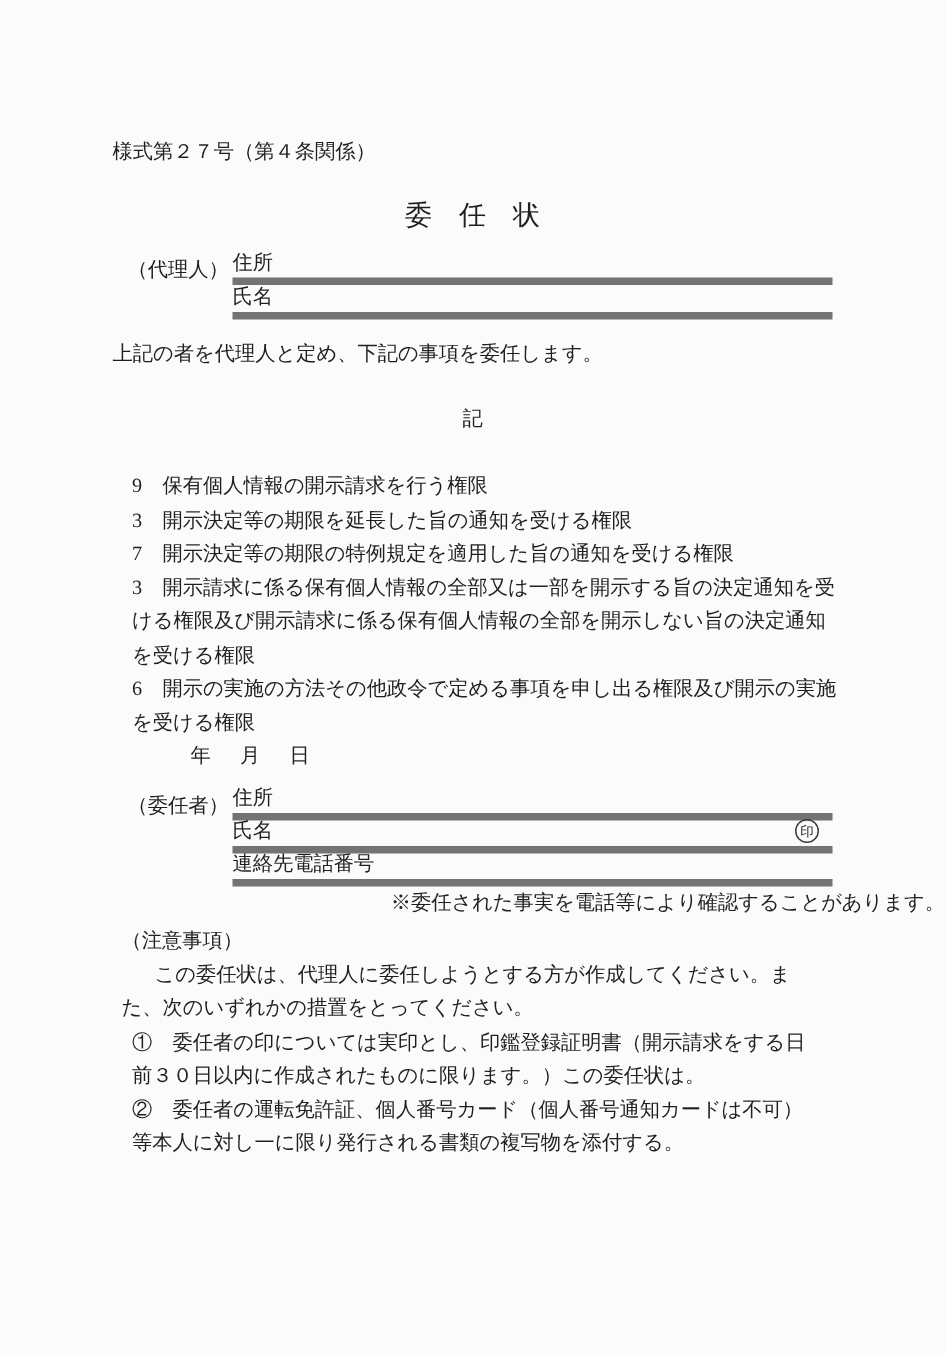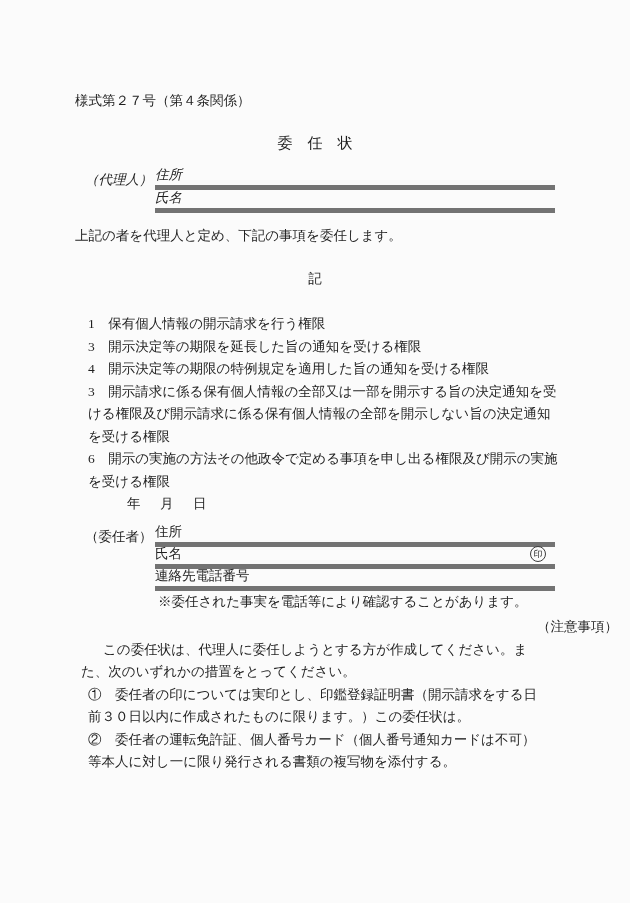--- a/index.html
+++ b/index.html
@@ -7,34 +7,34 @@
     padding: 0;
     background: #fbfbfb;
   }
   .page {
     position: relative;
     box-sizing: border-box;
     width: 630px;
     height: 903px;
     background: #fbfbfb;
     overflow: hidden;
-    padding: 90px 12px 0 75px;
+    padding: 90px 0 0 75px;
     font-family: "Liberation Serif", "DejaVu Serif", serif;
     font-size: 13.5px;
     color: #1f1f1f;
     line-height: 22.5px;
   }
   .form-number { line-height: 22.5px; }
 
   .title-block { margin-top: 19px; width: 480px; text-align: center; }
-  .doc-title { font-size: 15px; line-height: 22.5px; }
+  .doc-title { font-size: 18px; line-height: 22.5px; }
   .doc-subtitle { line-height: 22.5px; }
 
   .party-rows { margin-left: 10px; width: 470px; }
-  .agent-rows { margin-top: 13px; font-style: italic; }
+  .agent-rows { margin-top: 13px; }
   .principal-rows { margin-top: 9px; }
   .field-row { display: flex; align-items: flex-end; height: 23px; }
   .principal-rows .field-row { height: 22px; }
   .row-label { width: 70px; line-height: 20px; white-space: nowrap; }
   .field-line {
     flex: 1;
     position: relative;
     border-bottom: 5px solid #737373;
     line-height: 20px;
   }
@@ -52,24 +52,24 @@
   }
 
   .declaration { margin-top: 12px; }
   .record-heading { margin-top: 20px; width: 480px; text-align: center; }
 
   .items { margin-top: 23px; margin-left: 13px; }
   .list-item { white-space: pre-line; }
 
   .date-line { margin-left: 52px; letter-spacing: 3px; }
 
-  .confirm-note { margin-left: 83px; }
+  .confirm-note { margin-left: 83px; text-align: right; }
 
   .notes { margin-top: 3px; }
-  .notes-heading { margin-left: 6px; text-align: right; }
+  .notes-heading { margin-left: 6px; }
   .notes-intro { margin-left: 6px; text-indent: 22px; white-space: pre-line; }
   .note-item { margin-left: 13px; white-space: pre-line; }
 </style>
 </head>
 <body>
 
 <div class="page">
 
   <div class="form-number">様式第２７号（第４条関係）</div>
 
@@ -90,23 +90,23 @@
         <span>氏名</span>
       </div>
     </div>
   </div>
 
   <div class="declaration">上記の者を代理人と定め、下記の事項を委任します。</div>
 
   <div class="record-heading">記</div>
 
   <div class="items">
-    <div class="list-item">1　保有個人情報の開示請求を行う権限</div>
+    <div class="list-item">9　保有個人情報の開示請求を行う権限</div>
     <div class="list-item">3　開示決定等の期限を延長した旨の通知を受ける権限</div>
-    <div class="list-item">4　開示決定等の期限の特例規定を適用した旨の通知を受ける権限</div>
+    <div class="list-item">7　開示決定等の期限の特例規定を適用した旨の通知を受ける権限</div>
     <div class="list-item">3　開示請求に係る保有個人情報の全部又は一部を開示する旨の決定通知を受
 ける権限及び開示請求に係る保有個人情報の全部を開示しない旨の決定通知
 を受ける権限</div>
     <div class="list-item">6　開示の実施の方法その他政令で定める事項を申し出る権限及び開示の実施
 を受ける権限</div>
   </div>
 
   <div class="date-line">年　月　日</div>
 
   <div class="party-rows principal-rows">

